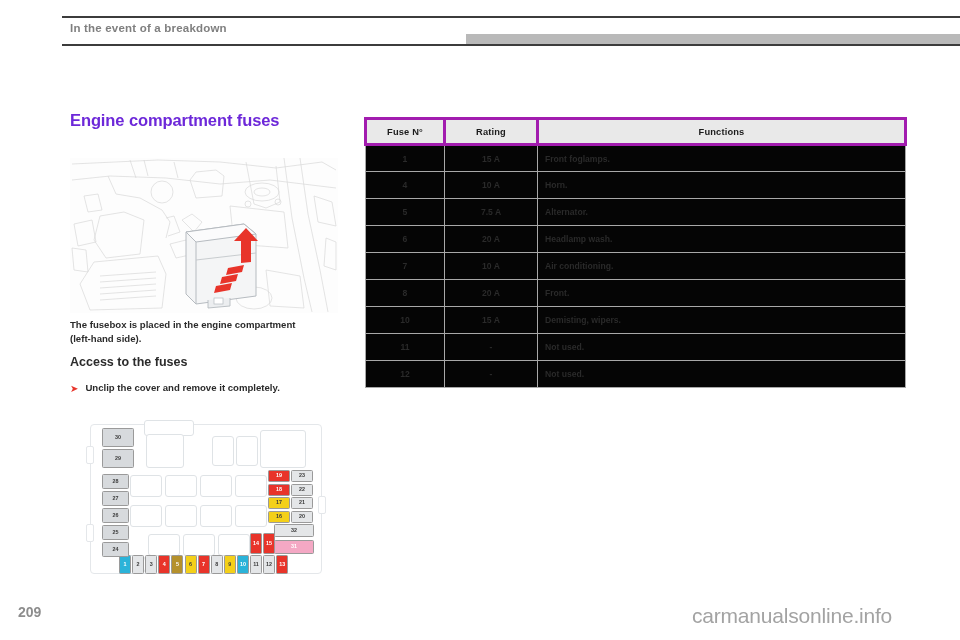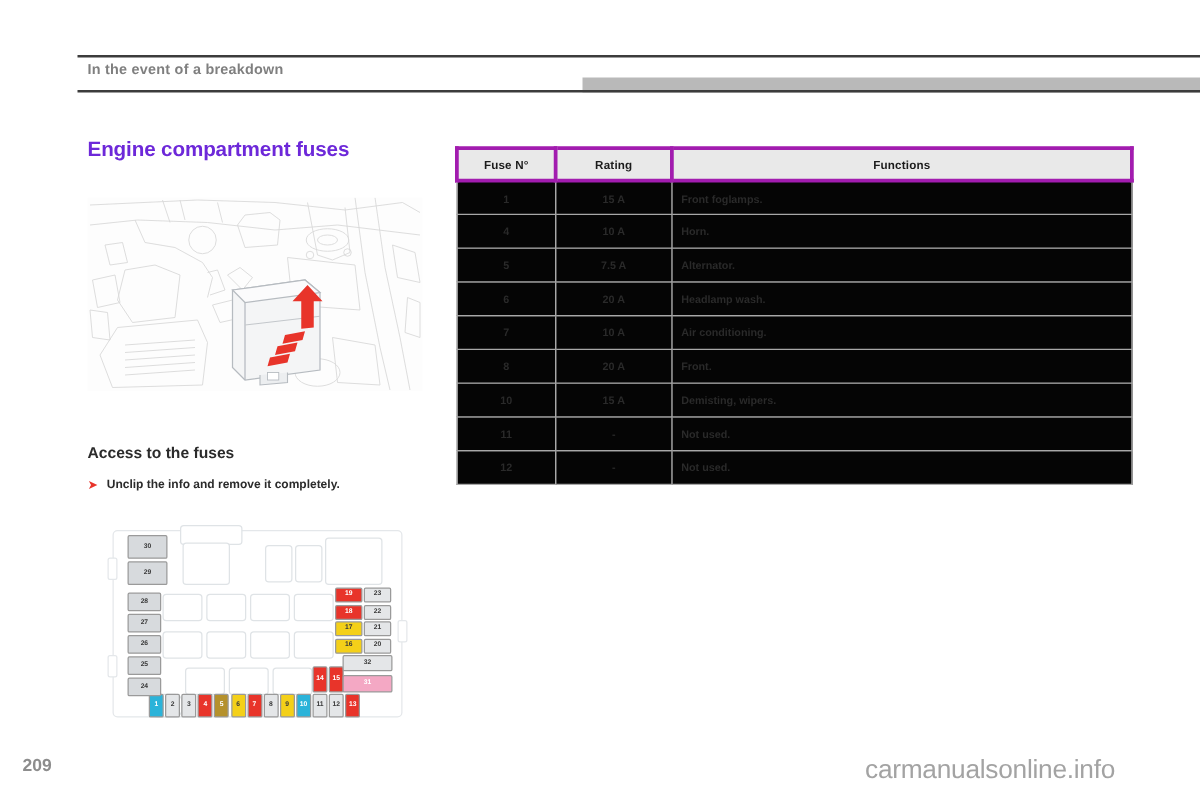--- a/index.html
+++ b/index.html
@@ -18,21 +18,20 @@
     height: 640px;
     background: #ffffff;
   }
 
   
   .header-band {
     position: absolute;
     left: 0; top: 0;
     width: 960px; height: 28px;
     background: #ffffff;
-    margin-top: 28px;
   }
   .header-rule-top {
     position: absolute;
     left: 62px; top: 16px;
     width: 898px; height: 2px;
     background: #3c3c3c;
   }
   .header-rule-bottom {
     position: absolute;
     left: 62px; top: 44px;
@@ -267,26 +266,27 @@
 
       <g fill="#e8342a">
         <path d="M164 83 L176 70 L188 83 L181 83 L181 104 L171 105 L171 83 Z"></path>
         <path d="M158 110 L174 107 L172 114 L156 117 Z"></path>
         <path d="M152 119 L168 116 L166 123 L150 126 Z"></path>
         <path d="M146 128 L162 125 L160 132 L144 135 Z"></path>
       </g>
     </svg>
   </div>
 
+  <div class="body-text">The fusebox is placed in the engine compartment (left-hand side).</div>
 
   <div class="subsection-title">Access to the fuses</div>
 
   <div class="bullet-row">
     <span class="bullet-arrow">➤</span>
-    <span class="bullet-text">Unclip the info and remove it completely.</span>
+    <span class="bullet-text">Unclip the cover and remove it completely.</span>
   </div>
 
   <div class="diagram">
 
     <div class="board-outline" style="left:20px; top:4px; width:232px; height:150px;"></div>
     <div class="board-outline" style="left:16px; top:26px; width:8px; height:18px; border-radius:2px;"></div>
     <div class="board-outline" style="left:16px; top:104px; width:8px; height:18px; border-radius:2px;"></div>
     <div class="board-outline" style="left:248px; top:76px; width:8px; height:18px; border-radius:2px;"></div>
 
     <div class="slot" style="left:74px; top:0px;  width:50px; height:16px;"></div>

